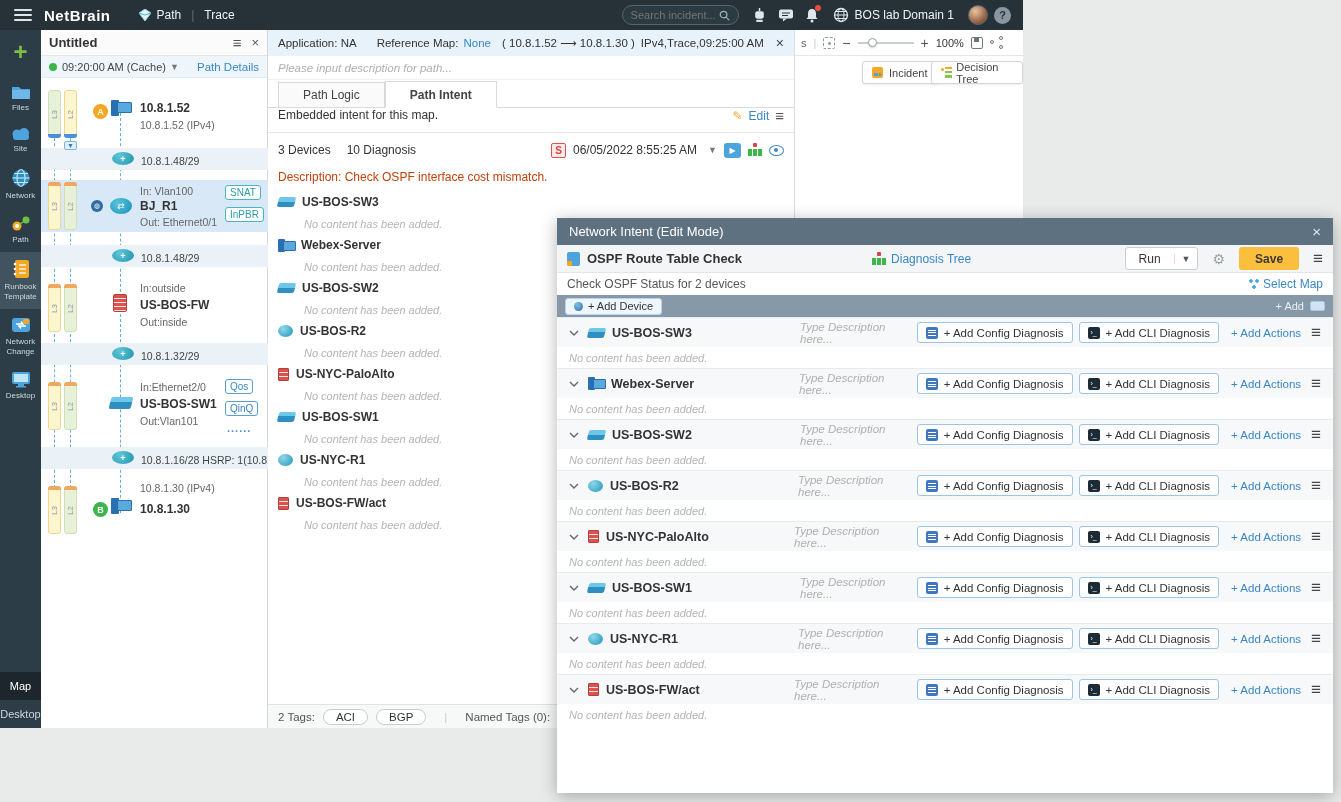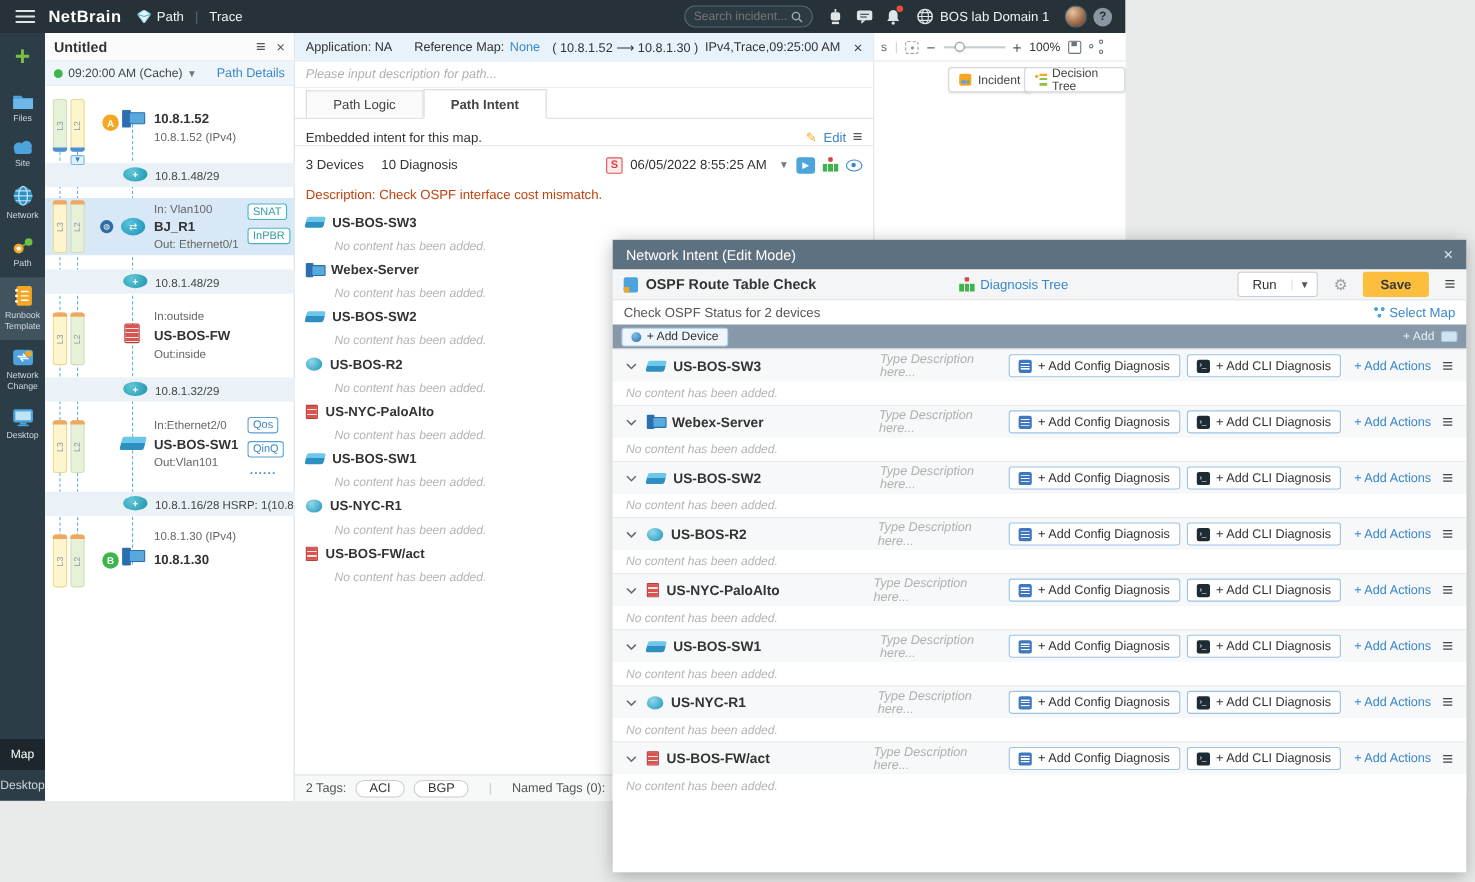--- a/index.html
+++ b/index.html
@@ -4,21 +4,21 @@
 <style>
   *{margin:0;padding:0;box-sizing:border-box}
   body{font-family:"Liberation Sans",sans-serif;font-size:12px;color:#333}
   .stage{position:relative;width:1341px;height:802px;background:#e9eaea;overflow:hidden}
   .app{position:absolute;left:0;top:0;width:1023px;height:728px;background:#fff}
 
   
   .hdr{position:absolute;left:0;top:0;width:1023px;height:30px;background:#263238;display:flex;align-items:center;color:#fff}
   .hamb{width:18px;height:12px;margin:0 12px 0 14px;display:flex;flex-direction:column;justify-content:space-between;cursor:pointer}
   .hamb i{display:block;height:2px;background:#dfe6ea;border-radius:1px}
-  .logo{font-weight:bold;font-size:15px;letter-spacing:.5px;color:#fff}
+  .logo{font-weight:bold;font-size:15px;letter-spacing:.5px;margin-right:14px;color:#fff}
   .hsearch{display:flex;align-items:center;height:20px;border:1px solid #56656e;border-radius:10px;background:#2c3a42;padding:0 8px}
   .hsearch input{background:transparent;border:none;outline:none;color:#9fb0b8;font-size:11px;font-family:inherit;width:270px}
   .hsearch.small input{width:88px}
   .mag{width:11px;height:11px;flex:0 0 auto}
   .diamond{width:12px;height:12px;margin:0 6px 0 14px}
   .hlabel{font-size:12px;color:#eef3f5}
   .hdiv{color:#5a6a72;margin:0 10px}
   .hicons{display:flex;align-items:center;margin-left:auto;gap:0}
   .hico{width:26px;display:flex;justify-content:center;position:relative;cursor:pointer}
   .dot-red{position:absolute;top:-3px;right:4px;width:6px;height:6px;border-radius:50%;background:#e74c3c}
@@ -86,21 +86,21 @@
   .iobadge.in{background:#f5a623}
   .iobadge.out{background:#6fbf44;margin:0 0 0 6px}
   .mp-center{position:absolute;left:50%;transform:translateX(-50%);display:flex;align-items:center;gap:6px}
   .mp-center .sw{position:static;transform:skewX(-14deg)}
   .clock{width:12px;height:12px;border:1px solid #7ab3d8;border-radius:50%;position:relative;margin-left:10px}
   .clock::after{content:"";position:absolute;left:5px;top:2px;width:1px;height:4px;background:#7ab3d8}
   .mp-row3 .rt{margin-left:auto;display:flex;align-items:center}
   .mp-tabs{height:28px;border-bottom:1px solid #dcdcdc;padding-left:10px;display:flex;align-items:flex-end}
   .tab{padding:5px 24px;border:1px solid #d9d9d9;background:#fafafa;font-size:12px;color:#444;border-bottom:none;cursor:pointer}
   .tab.active{background:#fff;font-weight:bold;position:relative;top:1px;padding-top:6px;border-bottom:1px solid #fff}
-  .mp-emb{height:25px;display:flex;align-items:flex-end;padding:0 10px;border-bottom:1px solid #e6e6e6;font-size:12px}
+  .mp-emb{height:25px;display:flex;align-items:flex-start;padding:0 10px;border-bottom:1px solid #e6e6e6;font-size:12px}
   .mp-emb .rt{margin-left:auto;display:flex;align-items:center;gap:6px}
   .pencil{color:#f5a623;font-size:12px}
   .burger{color:#555;font-size:15px;line-height:1;cursor:pointer}
   .mp-counts{height:30px;display:flex;align-items:center;padding:0 10px;font-size:12px;color:#333;margin-top:2px}
   .mp-counts .cnt{margin-right:16px}
   .mp-counts .rt{margin-left:auto;display:flex;align-items:center;gap:7px}
   .sico{width:15px;height:15px;border:1px solid #e05252;background:#fdeaea;color:#d84343;font-size:10px;font-weight:bold;border-radius:2px;display:flex;align-items:center;justify-content:center}
   .playbtn{width:17px;height:15px;background:#4da3dc;border-radius:3px;color:#fff;font-size:8px;display:flex;align-items:center;justify-content:center;cursor:pointer}
   .treeico{width:14px;height:14px;position:relative}
   .treeico::before{content:"";position:absolute;left:5px;top:0;width:4px;height:4px;background:#d84343;border-radius:1px}

